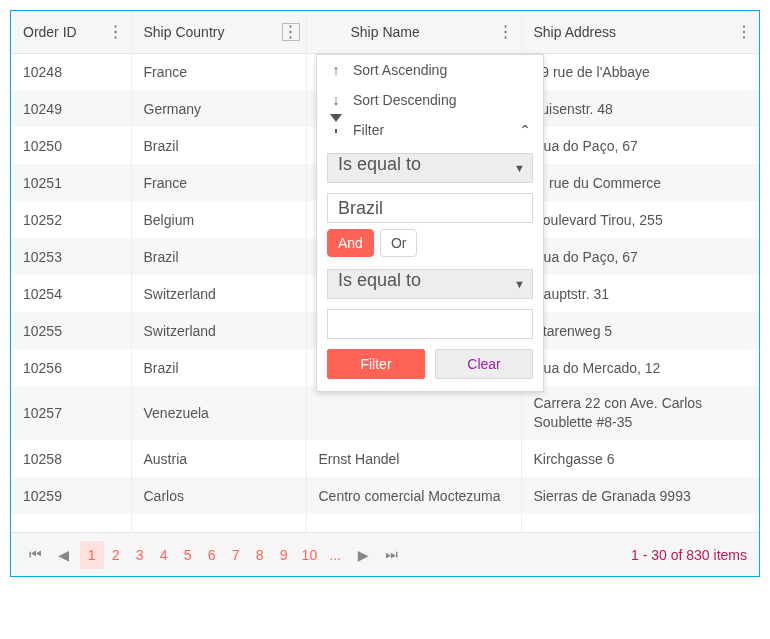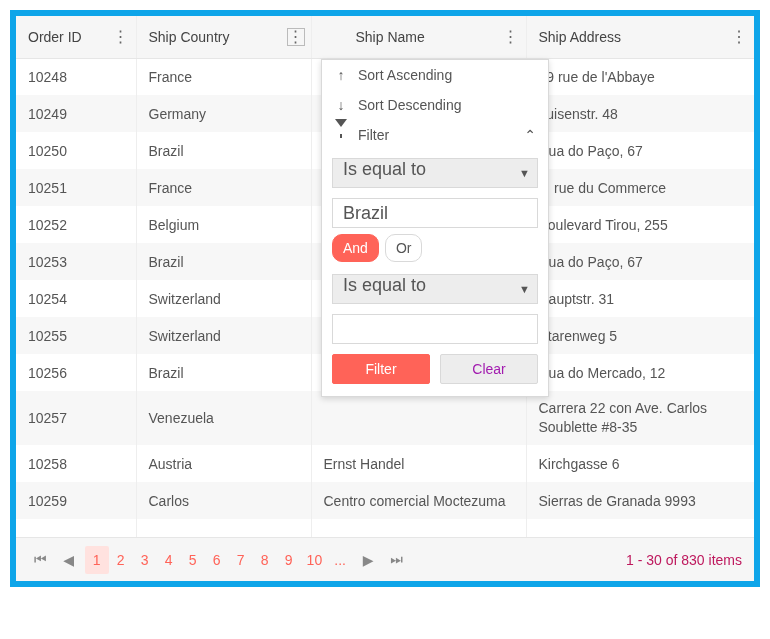--- a/index.html
+++ b/index.html
@@ -6,21 +6,21 @@
   body {
     margin: 0;
     font-family: Arial, Helvetica, sans-serif;
     font-size: 14px;
     color: #555;
     background: #fff;
     padding: 10px;
   }
   .grid {
     width: 750px;
-    border: 6px solid #0ea5e9;
+    border: 1px solid #0ea5e9;
     position: relative;
   }
   table { width: 100%; border-collapse: collapse; table-layout: fixed; }
   th, td {
     text-align: left;
     padding: 0 12px;
     height: 37px;
     border-bottom: 0;
     overflow: hidden; text-overflow: ellipsis; white-space: nowrap;
   }
@@ -67,21 +67,21 @@
   }
   .k-select-wrap { position: relative; margin-bottom: 10px; }
   .k-select-wrap .caret {
     position: absolute; right: 8px; top: 50%; transform: translateY(-50%);
     color: #555; pointer-events: none; font-size: 11px;
   }
   .k-input.textbox { background: #fff; padding-right: 10px; }
   .logic { display: flex; gap: 6px; margin: 6px 0 12px; }
   .logic .btn {
     height: 28px; padding: 0 10px; border: 1px solid #d9d9d9; background: #fff;
-    color: #555; cursor: pointer; border-radius: 10px; font-size: 14px;
+    color: #555; cursor: pointer; border-radius: 4px; font-size: 14px;
   }
   .logic .btn.active { background: #ff6358; border-color: #ff6358; color: #fff; }
   .actions { display: flex; gap: 10px; margin-top: 10px; }
   .actions .abtn {
     flex: 1; height: 30px; border-radius: 2px; font-size: 14px; cursor: pointer;
     border: 1px solid #d9d9d9; background: #ededed; color: #a21caf;
   }
   .actions .abtn.primary { background: #ff6358; border-color: #ff6358; color: #fff; }
   .pager {
     display: flex; align-items: center; gap: 4px;

